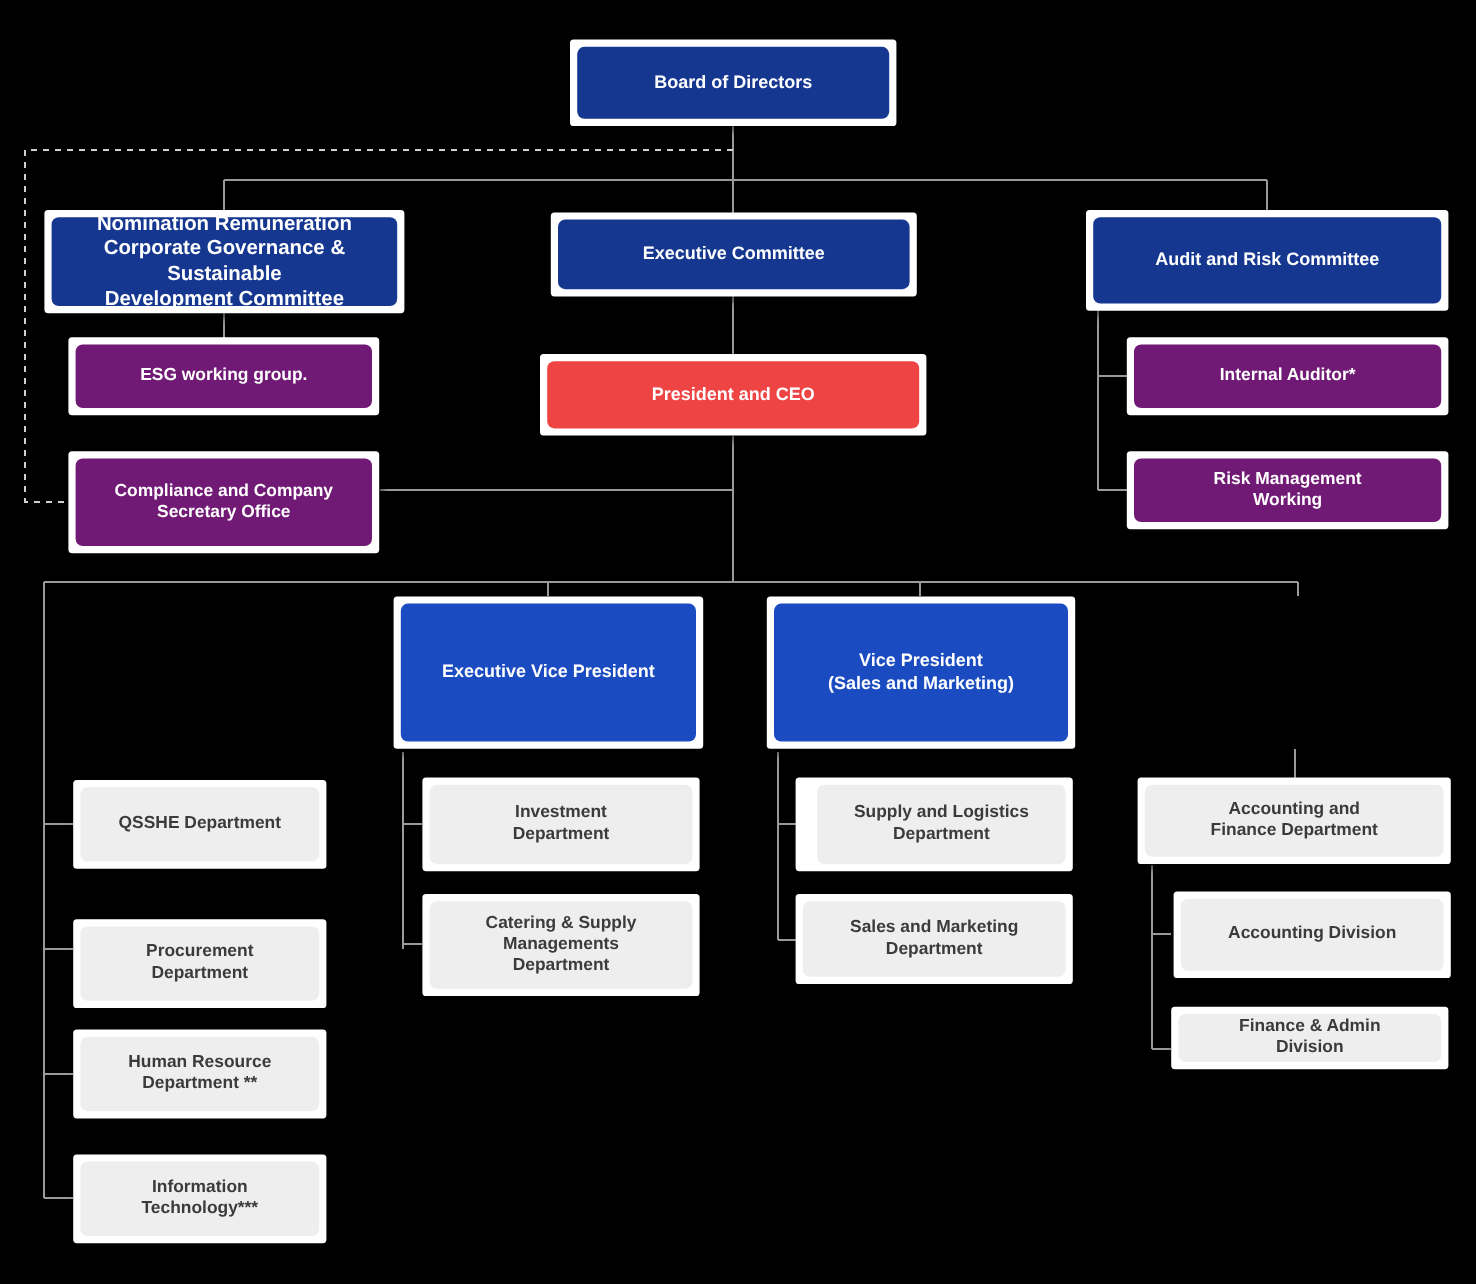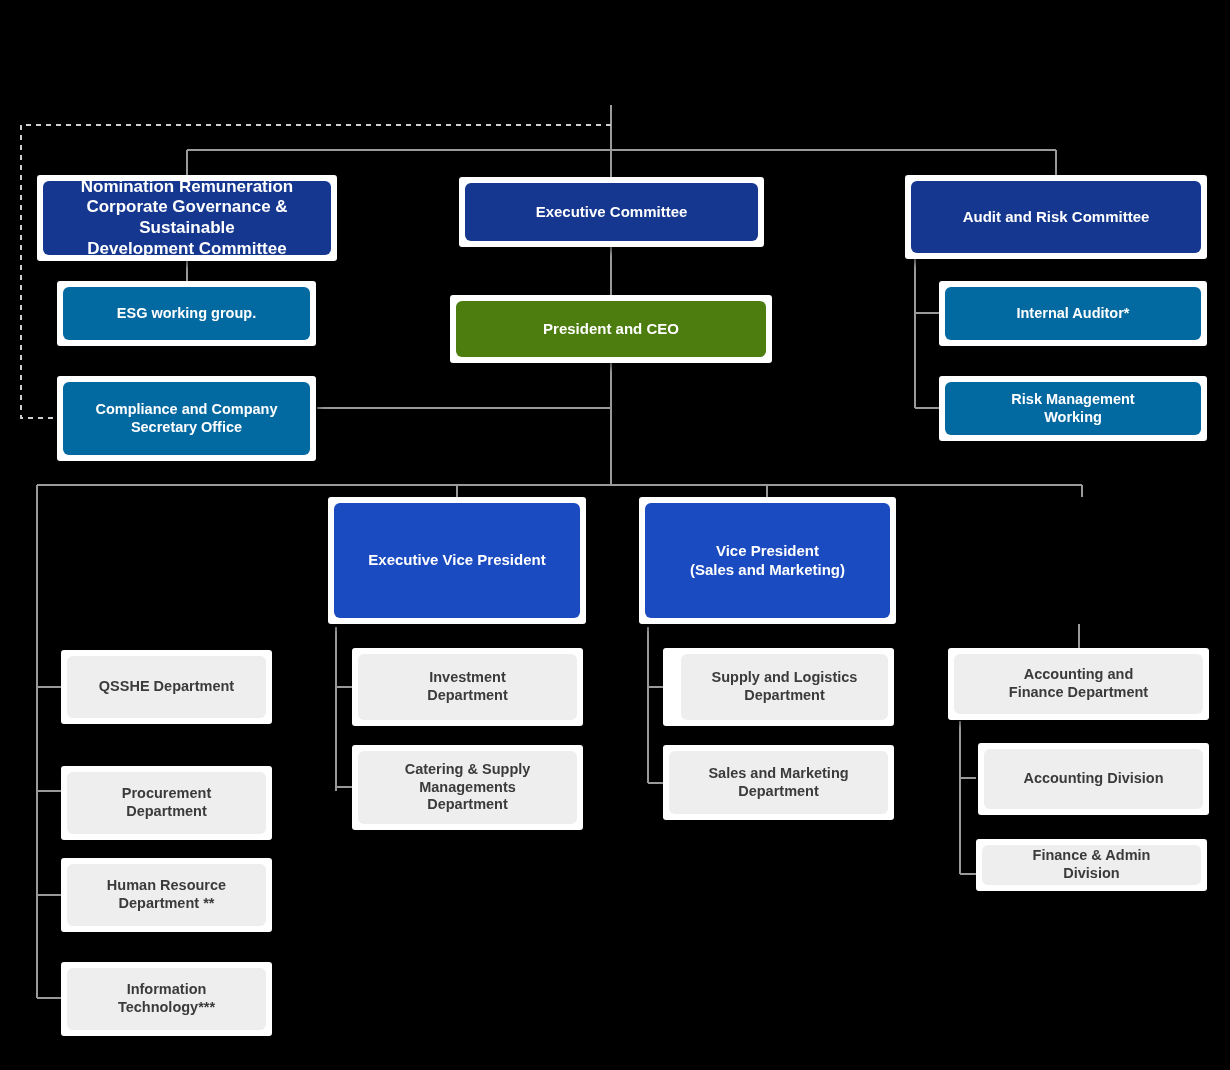--- a/index.html
+++ b/index.html
@@ -41,23 +41,23 @@
     align-items: center;
     justify-content: center;
     text-align: center;
     line-height: 1.22;
     padding: 2px 8px;
   }
   .node .inner span { display: block; }
 
   
   .v-navy .inner  { background: #15378f; color: #ffffff; font-weight: bold; }
-  .v-ceo  .inner  { background: #4d7c0f; color: #ffffff; font-weight: bold; }
+  .v-ceo  .inner  { background: #ef4444; color: #ffffff; font-weight: bold; }
   .v-bright .inner{ background: #1b4bc0; color: #ffffff; font-weight: bold; }
-  .v-gray .inner  { background: #0369a1; color: #ffffff; font-weight: bold; }
+  .v-gray .inner  { background: #701a75; color: #ffffff; font-weight: bold; }
   .v-light .inner { background: #eeeeee; color: #3b3b3b; font-weight: bold; }
 
   .fs15 .inner { font-size: 15px; }
   .fs14 .inner { font-size: 14.5px; }
   .fs13 .inner { font-size: 17px; }
 </style>
 </head>
 <body>
 
 <div id="chart">
@@ -107,20 +107,25 @@
 
     <g stroke="#cfcfcf" stroke-width="1.8" fill="none" stroke-dasharray="5,5" shape-rendering="crispEdges">
       <path d="M611,125 L21,125 L21,418 L57,418"></path>
     </g>
 
     <g stroke="#9a9a9a" stroke-width="1.6" fill="none" shape-rendering="crispEdges">
       <path d="M317,408 L611,408"></path>
     </g>
   </svg>
 
+  <div class="node v-navy fs15" style="left:475px;top:33px;width:272px;height:72px;">
+    <div class="inner">
+        <span>Board of Directors</span>
+      </div>
+  </div>
 
   <div class="node v-navy fs13" style="left:37px;top:175px;width:300px;height:86px;">
     <div class="inner">
       <div>
         <span>Nomination Remuneration</span>
         <span>Corporate Governance &amp; Sustainable</span>
         <span>Development Committee</span>
       </div>
     </div>
   </div>

